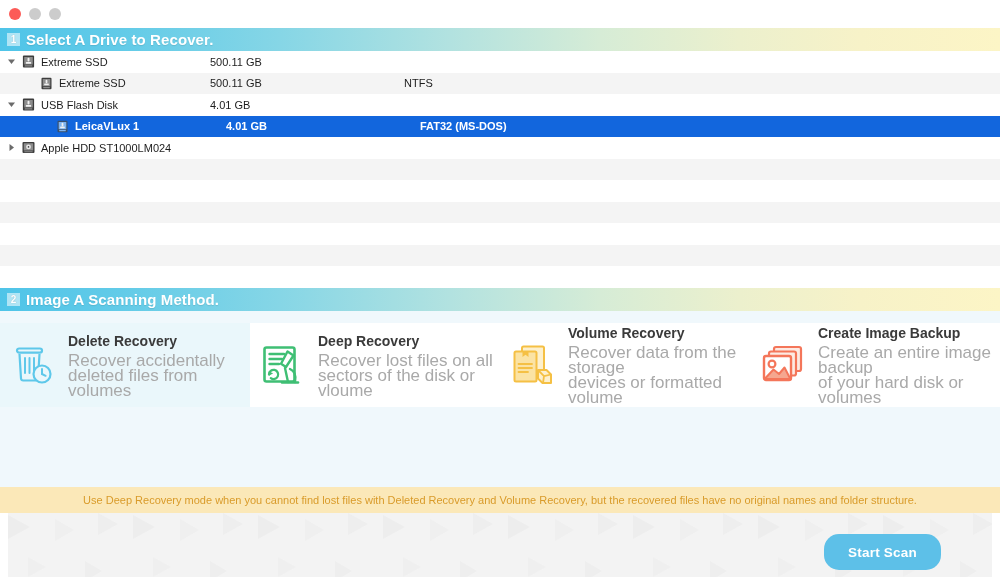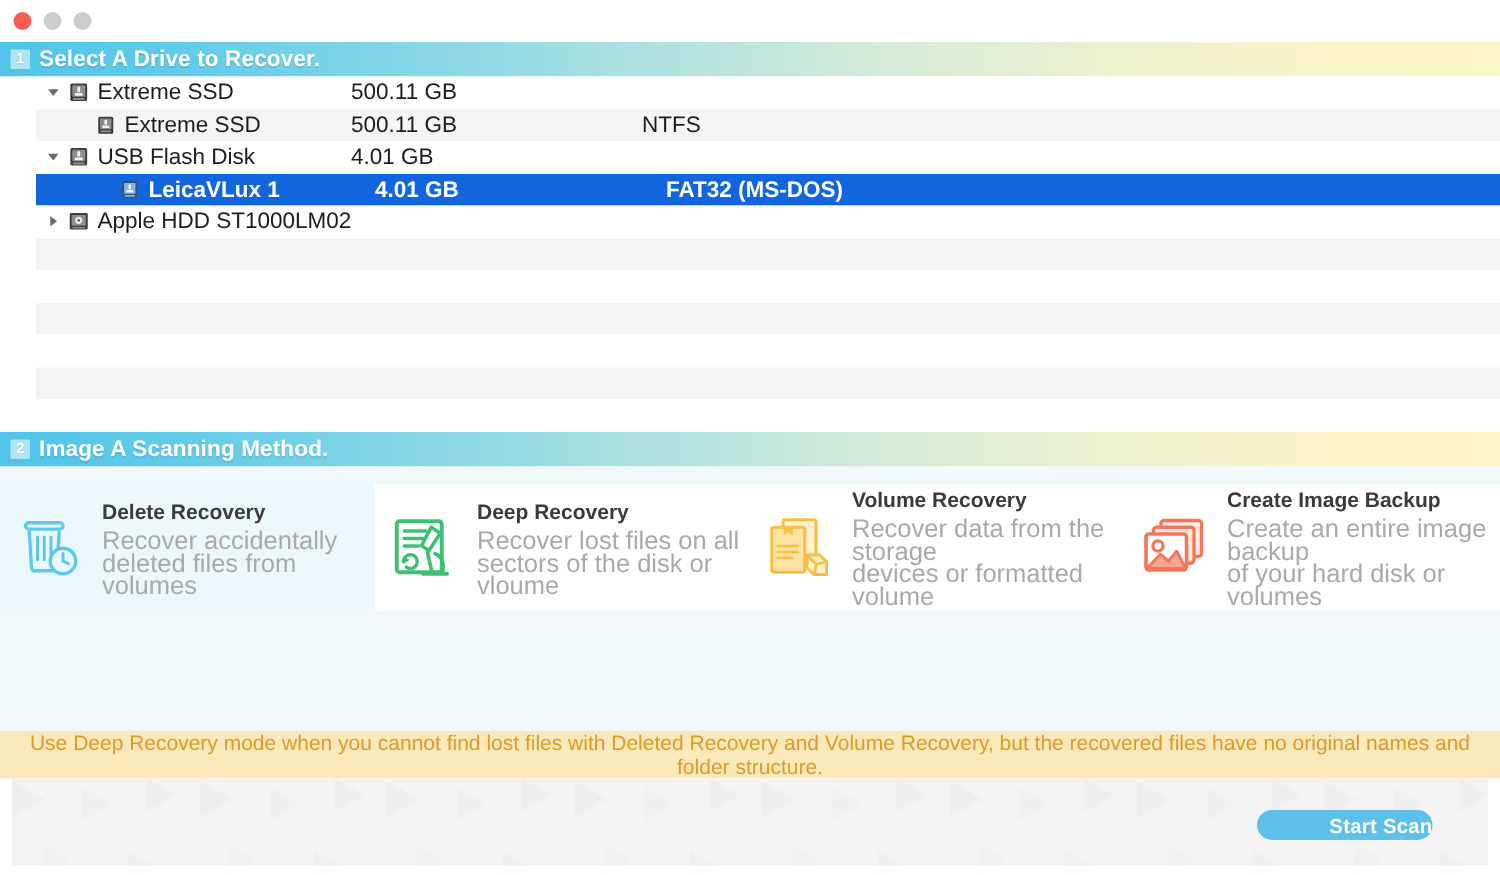--- a/index.html
+++ b/index.html
@@ -73,24 +73,23 @@
     flex: 0 0 237px;
     height: 237px;
     background: #ffffff;
     position: relative;
     overflow: hidden;
   }
   .drive-row {
     height: 21.5px;
     display: flex;
     align-items: center;
-    font-size: 15px;
+    font-size: 11px;
     color: #1d1d1d;
     position: relative;
-    margin-left: 24px;
   }
   .drive-row.odd  { background: #f4f4f4; }
   .drive-row.even { background: #ffffff; }
   .drive-row.selected {
     background: #1266dd;
     color: #ffffff;
     font-weight: bold;
     padding-left: 16px;
   }
   .disc {
@@ -159,53 +158,52 @@
   }
 
   
   .warning {
     flex: 0 0 26px;
     background: #fbe8b8;
     display: flex;
     align-items: center;
     justify-content: center;
     color: #d99b2a;
-    font-size: 14px;
+    font-size: 11px;
     text-align: center;
     padding: 0 14px;
   }
 
   
   .footer {
     flex: 1 1 auto;
     position: relative;
     background: #f3f3f3;
     overflow: hidden;
   }
   .footer-watermark {
     position: absolute;
     inset: 0;
     opacity: 0.55;
   }
   .btn-start {
     position: absolute;
-    right: 45px;
+    right: 59px;
     top: 21px;
     width: 117px;
-    height: 20px;
+    height: 36px;
     border-radius: 15px;
     background: #5dc0e8;
     color: #ffffff;
     font-size: 13.5px;
     font-weight: bold;
     border: none;
     cursor: pointer;
     font-family: "Liberation Sans", sans-serif;
     letter-spacing: 0.2px;
-    text-align: right;
   }
   .footer-edge-l, .footer-edge-r {
     position: absolute;
     top: 0; bottom: 0;
     width: 8px;
     background: #ffffff;
   }
   .footer-edge-l { left: 0; }
   .footer-edge-r { right: 0; }
   .footer-bottom {

